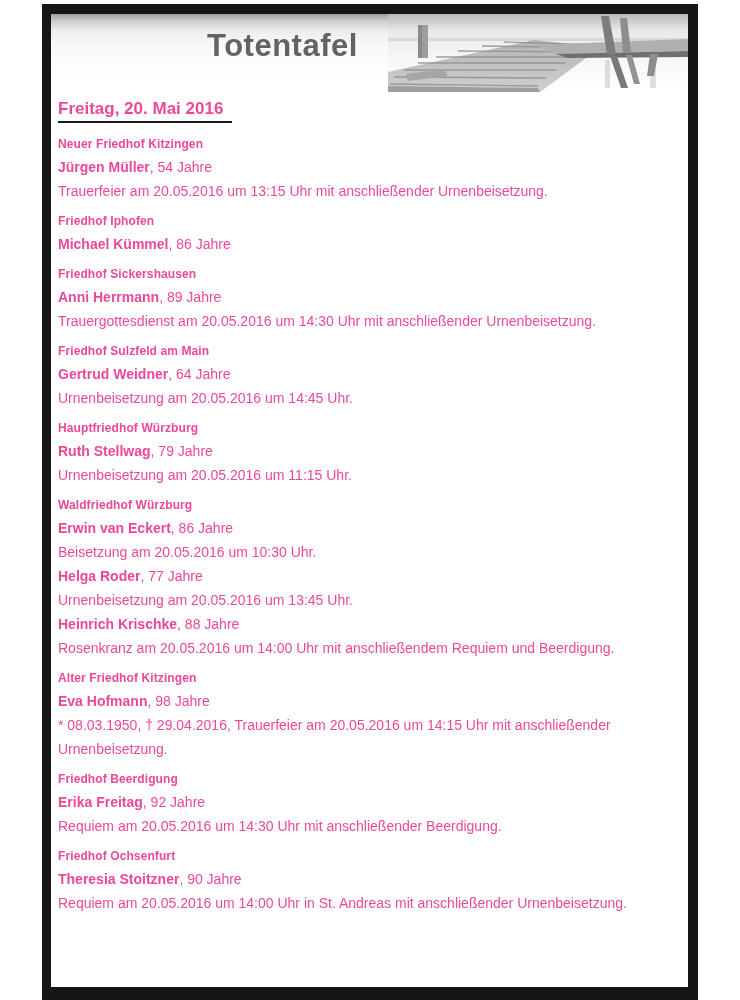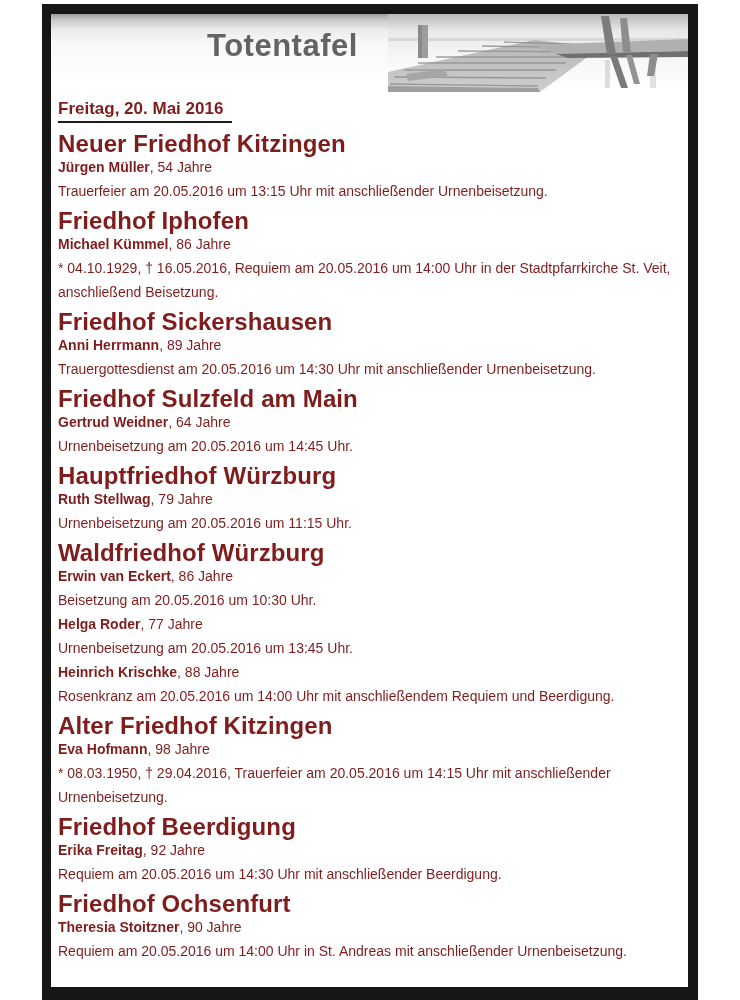--- a/index.html
+++ b/index.html
@@ -34,34 +34,34 @@
     font-size: 31px;
     font-weight: bold;
     color: #636363;
     letter-spacing: 0.5px;
     text-shadow: 0 1px 1px rgba(255,255,255,0.7);
   }
   .pier-art { position: absolute; right: 0; top: 0; }
   
   .content {
     padding: 2px 6px 0 7px;
-    color: #7f1d1d;
+    color: #ec4899;
   }
   .date-line {
     display: inline-block;
     margin: 4px 0 3px 0;
     font-size: 17px;
     font-weight: bold;
     line-height: 22px;
     border-bottom: 2.5px solid #1b1b1b;
     padding-right: 9px;
     padding-bottom: 1px;
   }
   .cemetery {
-    font-size: 24px;
+    font-size: 12px;
     font-weight: bold;
     line-height: 22px;
     margin: 7px 0 0 0;
     letter-spacing: 0.1px;
   }
   .entry-line, .detail-line {
     font-size: 14px;
     line-height: 24px;
     margin: 0;
   }
@@ -134,21 +134,20 @@
     <div>
       <div class="cemetery">Neuer Friedhof Kitzingen</div>
       <p class="entry-line"><span class="entry-name">Jürgen Müller</span><span>, 54 Jahre</span></p>
       <p class="detail-line">Trauerfeier am 20.05.2016 um 13:15 Uhr mit anschließender Urnenbeisetzung.</p>
     </div>
 
     
     <div>
       <div class="cemetery">Friedhof Iphofen</div>
       <p class="entry-line"><span class="entry-name">Michael  Kümmel</span><span>, 86 Jahre</span></p>
-      <p class="detail-line">* 04.10.1929, † 16.05.2016, Requiem am 20.05.2016 um 14:00 Uhr in der Stadtpfarrkirche St. Veit, anschließend Beisetzung.</p>
     </div>
 
     
     <div>
       <div class="cemetery">Friedhof Sickershausen</div>
       <p class="entry-line"><span class="entry-name">Anni  Herrmann</span><span>, 89 Jahre</span></p>
       <p class="detail-line">Trauergottesdienst am 20.05.2016 um 14:30 Uhr mit anschließender Urnenbeisetzung.</p>
     </div>
 
     

